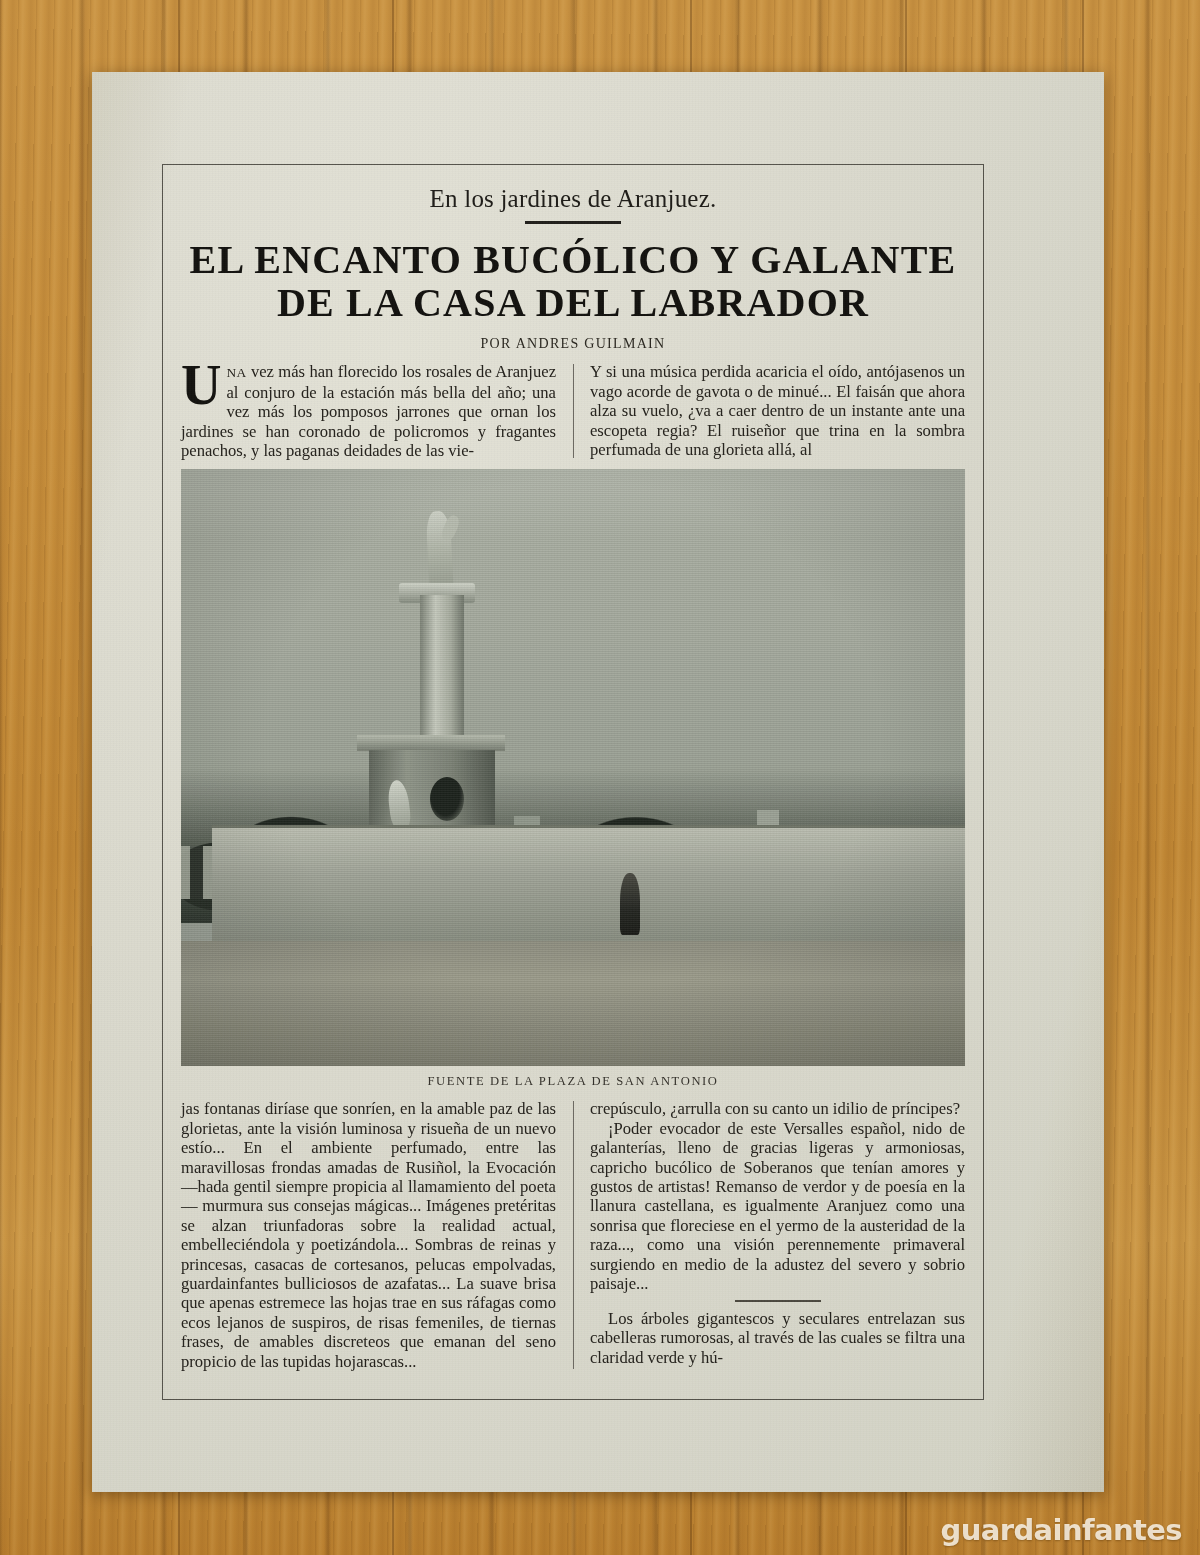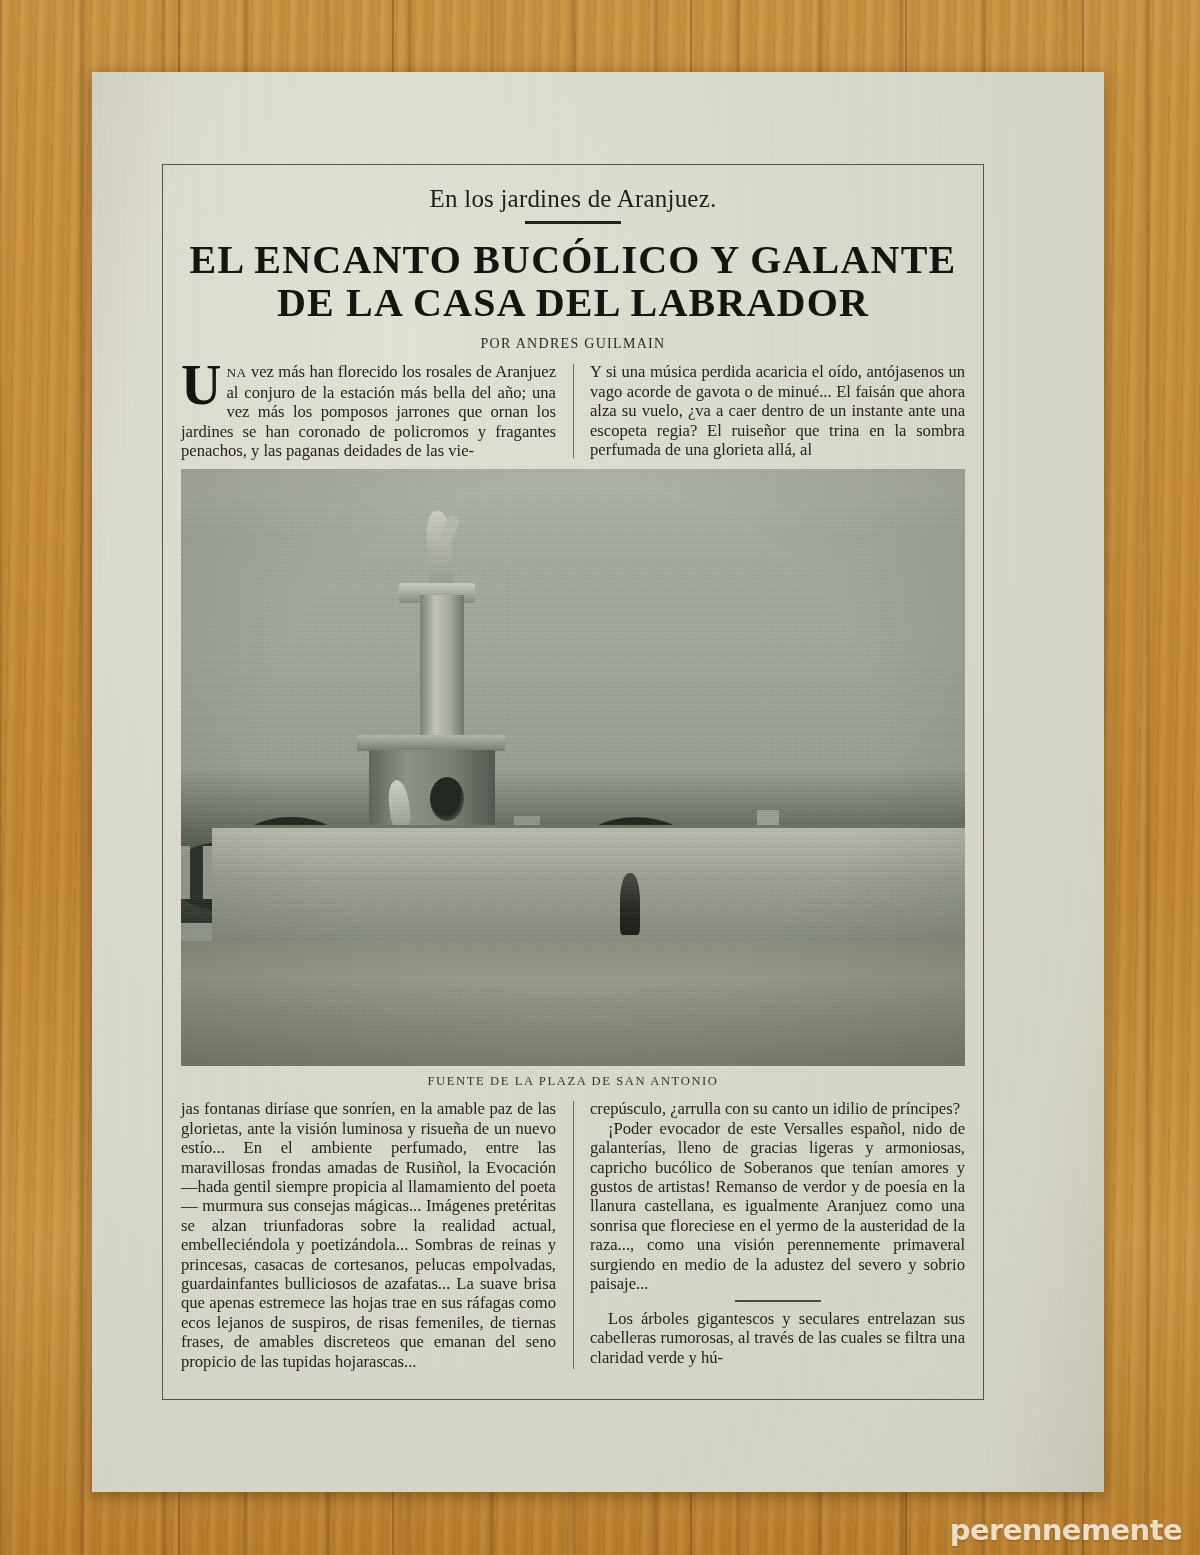--- a/index.html
+++ b/index.html
@@ -300,14 +300,14 @@
               <div class="para-rule"></div>
               <p class="indent">Los árboles gigantescos y seculares entrelazan sus cabelleras rumorosas, al través de las cuales se filtra una claridad verde y hú-</p>
             </div>
           </div>
         </div>
 
       </div>
     </div>
   </div>
 
-  <div class="watermark">perennemente</div>
+  <div class="watermark">guardainfantes</div>
 </div>
 
 </body></html>

